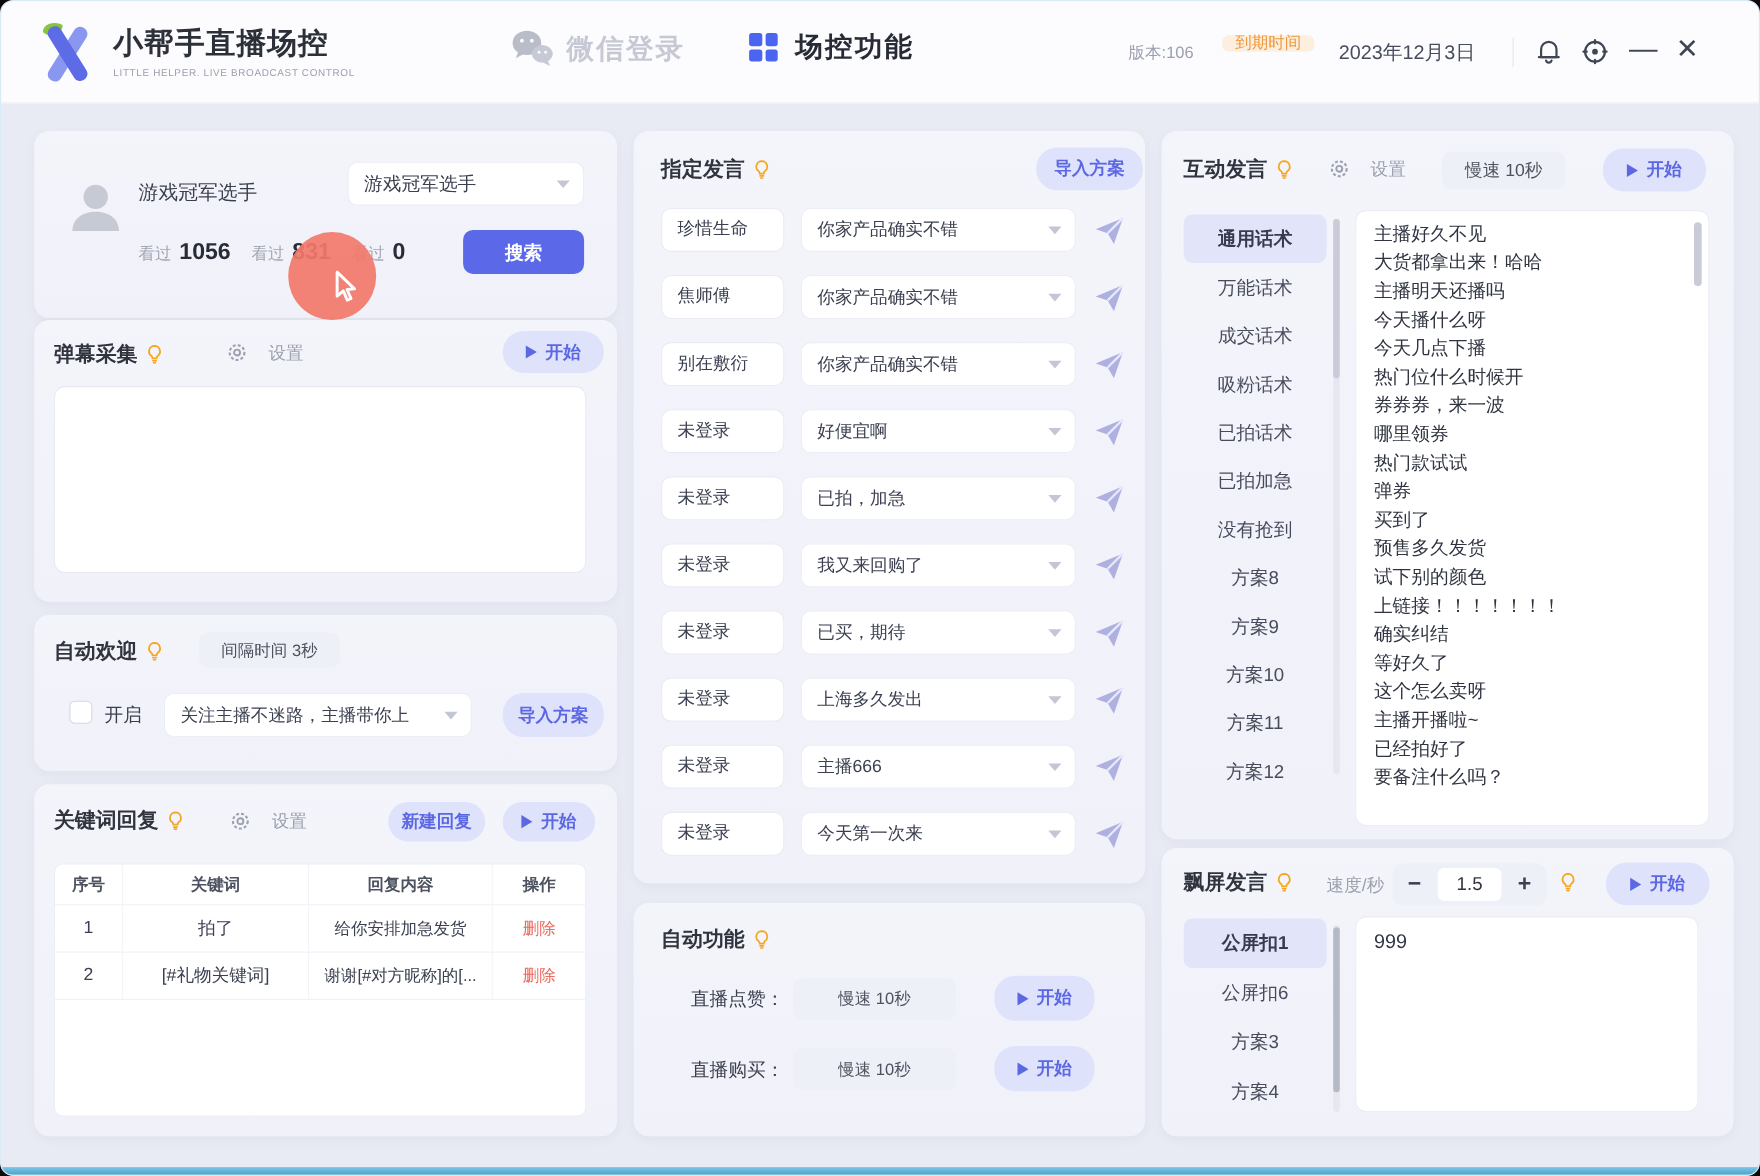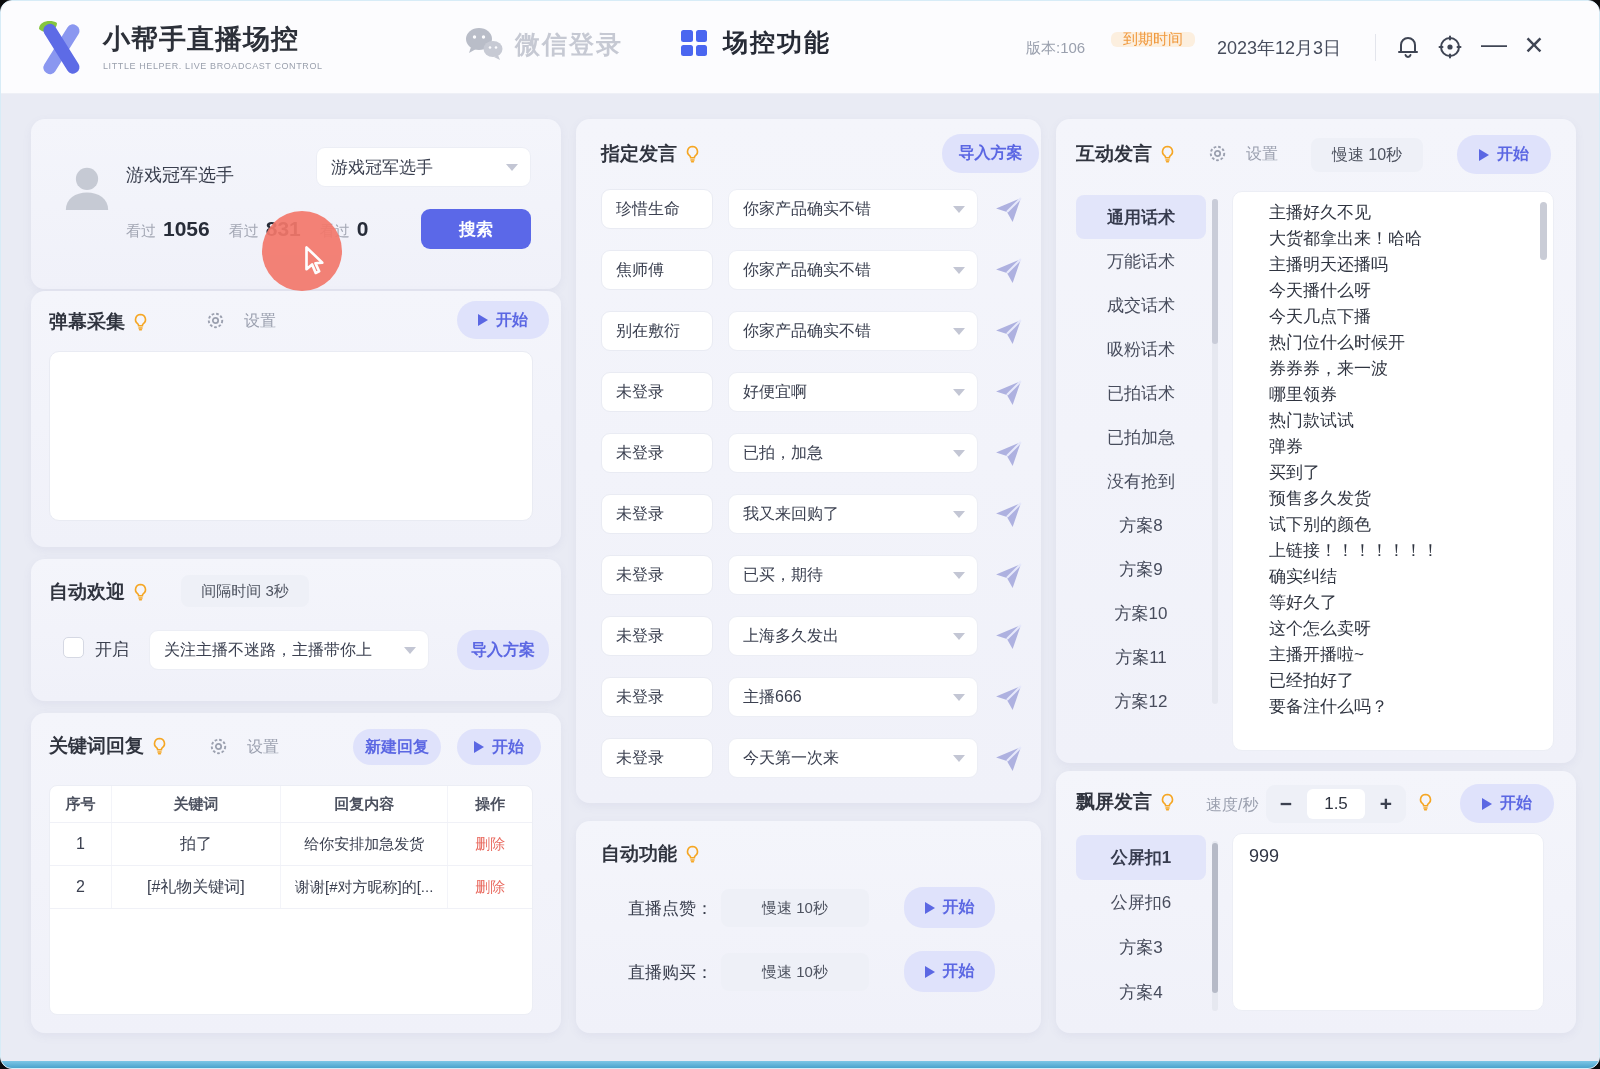--- a/index.html
+++ b/index.html
@@ -136,21 +136,21 @@
   .tabs-col { position:absolute; left:20px; top:76px; width:130px; display:flex; flex-direction:column; }
   .tab { height:44px; display:flex; align-items:center; justify-content:center;
     font-size:17px; color:#474c5c; cursor:pointer; border-radius:8px; }
   .tab.active { background:#e2e5fa; color:#363b4e; font-weight:bold; }
   .vtrack { position:absolute; width:6px; background:#e6e8f0; border-radius:3px; }
   .vthumb { position:absolute; width:6px; border-radius:3px; background:#c9ccd8; cursor:pointer; }
   .inter-track { left:156px; top:80px; height:505px; }
   .inter-thumb { left:156px; top:80px; height:145px; }
   .msg-panel { position:absolute; left:176px; top:72px; width:322px; height:560px;
     background:#fff; border:1px solid #eceef5; border-radius:10px; padding:8px 16px; overflow:hidden; }
-  .msg-line { font-size:17px; color:#2f3440; line-height:26px; white-space:nowrap;margin-left:20px; }
+  .msg-line { font-size:17px; color:#2f3440; line-height:26px; white-space:nowrap; }
   .panel-thumb { position:absolute; right:6px; top:10px; width:7px; height:58px;
     background:#c9ccd6; border-radius:4px; cursor:pointer; }
 
   
   .float-card { left:1055px; top:677px; width:520px; height:262px; overflow:hidden; }
   .float-title { position:absolute; left:20px; top:18px; }
   .float-unit { position:absolute; left:150px; top:24px; font-size:16px; color:#9ba0af; }
   .stepper { position:absolute; left:210px; top:14px; width:140px; height:38px;
     background:#eef0f7; border-radius:9px; display:flex; align-items:center; }
   .step-btn { width:40px; text-align:center; font-size:21px; color:#3c4150; cursor:pointer; font-weight:bold; }

